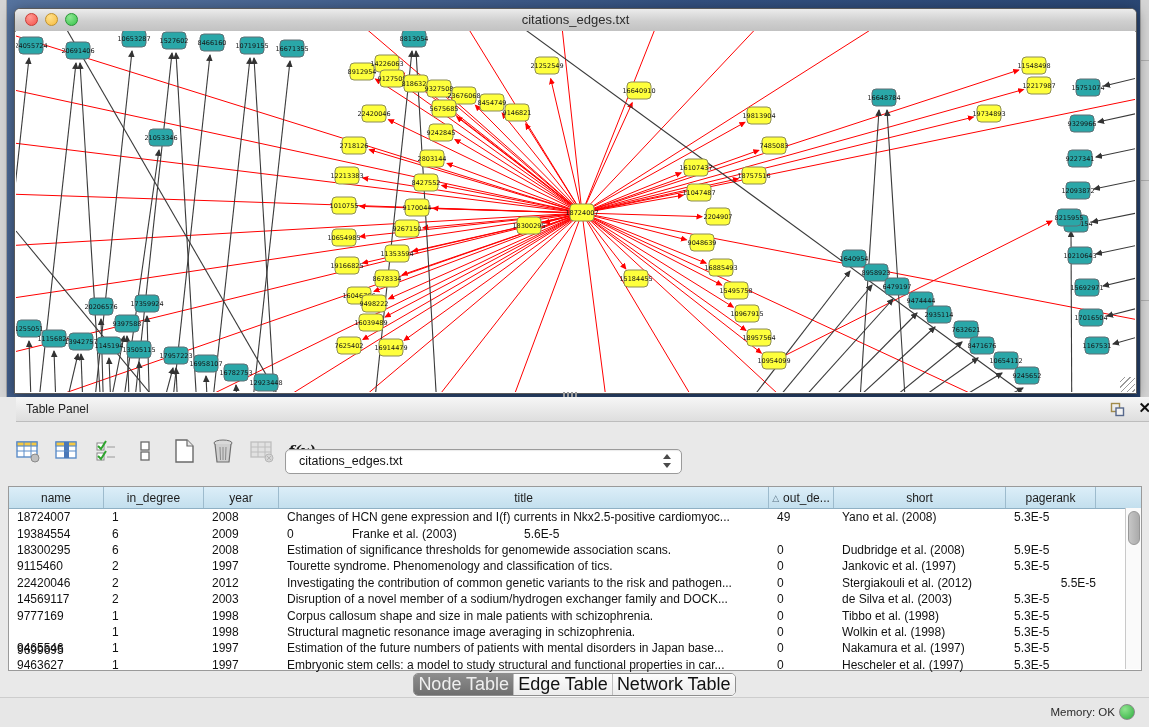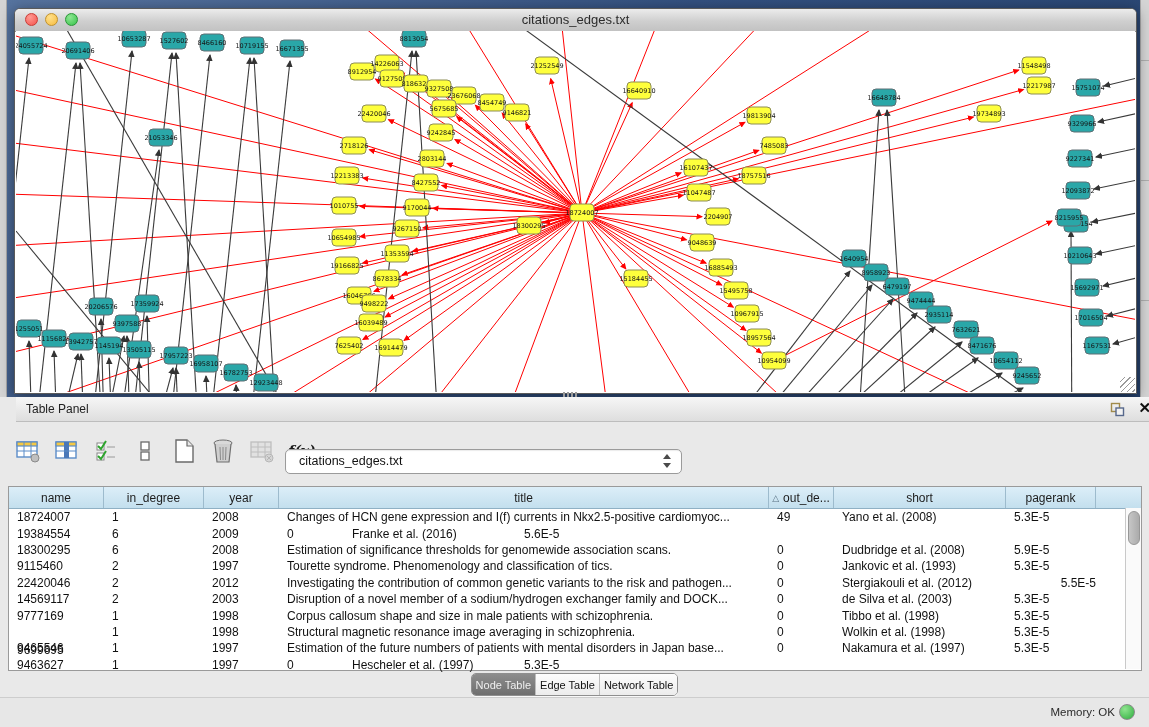--- a/index.html
+++ b/index.html
@@ -65,21 +65,21 @@
   .tr{display:flex;height:16.4px;align-items:center;}
   .td{box-sizing:border-box;font-size:12px;color:#111;overflow:hidden;white-space:nowrap;padding-left:8px;}
   #vscroll{position:absolute;right:0;top:21px;width:15px;height:161px;background:#fafafa;border-left:1px solid #c9c9c9;}
   #vthumb{position:absolute;left:2px;top:3px;width:10px;height:32px;border-radius:6px;
     background:linear-gradient(90deg,#c6c6c6,#ababab);border:1px solid #979797;}
 
   #tabs{position:absolute;left:0;top:276px;width:100%;height:23px;display:flex;justify-content:center;}
   #seg-group{display:flex;height:21px;border:1px solid #8f8f8f;border-radius:5px;overflow:hidden;background:#f6f6f6;
     box-shadow:0 1px 0 rgba(255,255,255,.7);}
   .seg{border:none;background:linear-gradient(#fdfdfd,#ececec);font-family:"Liberation Sans",sans-serif;
-    font-size:11px;color:#111;padding:0 4px;border-right:1px solid #bdbdbd;height:21px;}
+    font-size:18px;color:#111;padding:0 4px;border-right:1px solid #bdbdbd;height:21px;}
   .seg:last-child{border-right:none;}
   .seg.sel{background:linear-gradient(#8d8d8d,#6f6f6f);color:#efefef;}
 
   #statusbar{position:absolute;left:0;top:300px;width:100%;height:30px;background:#e7e7e7;border-top:1px solid #cdcdcd;}
   #memory{position:absolute;right:34px;top:8px;font-size:11.5px;color:#2a2a2a;}
   #mem-dot{position:absolute;right:14px;top:6px;width:14px;height:14px;border-radius:50%;
     background:radial-gradient(circle at 35% 30%,#8fe48f,#2fae3f);border:1px solid #8a8a8a;}
 </style>
 </head>
 <body>
@@ -714,39 +714,39 @@
             <div class="td" style="width: 490px;">Changes of HCN gene expression and I(f) currents in Nkx2.5-positive cardiomyoc...</div>
             <div class="td" style="width: 65px;">49</div>
             <div class="td" style="width: 172px;">Yano et al. (2008)</div>
             <div class="td" style="width: 90px;">5.3E-5</div>
           </div>
           <div class="tr">
             <div class="td" style="width: 95px;">19384554</div>
             <div class="td" style="width: 100px;">6</div>
             <div class="td" style="width: 75px;">2009</div>
             <div class="td" style="width: 65px;">0</div>
-            <div class="td" style="width: 172px;">Franke et al. (2016)</div>
+            <div class="td" style="width: 172px;">Franke et al. (2003)</div>
             <div class="td" style="width: 90px;">5.6E-5</div>
           </div>
           <div class="tr">
             <div class="td" style="width: 95px;">18300295</div>
             <div class="td" style="width: 100px;">6</div>
             <div class="td" style="width: 75px;">2008</div>
             <div class="td" style="width: 490px;">Estimation of significance thresholds for genomewide association scans.</div>
             <div class="td" style="width: 65px;">0</div>
             <div class="td" style="width: 172px;">Dudbridge et al. (2008)</div>
             <div class="td" style="width: 90px;">5.9E-5</div>
           </div>
           <div class="tr">
             <div class="td" style="width: 95px;">9115460</div>
             <div class="td" style="width: 100px;">2</div>
             <div class="td" style="width: 75px;">1997</div>
             <div class="td" style="width: 490px;">Tourette syndrome. Phenomenology and classification of tics.</div>
             <div class="td" style="width: 65px;">0</div>
-            <div class="td" style="width: 172px;">Jankovic et al. (1993)</div>
+            <div class="td" style="width: 172px;">Jankovic et al. (1997)</div>
             <div class="td" style="width: 90px;">5.3E-5</div>
           </div>
           <div class="tr">
             <div class="td" style="width: 95px;">22420046</div>
             <div class="td" style="width: 100px;">2</div>
             <div class="td" style="width: 75px;">2012</div>
             <div class="td" style="width: 490px;">Investigating the contribution of common genetic variants to the risk and pathogen...</div>
             <div class="td" style="width: 65px;">0</div>
             <div class="td" style="width: 172px;">Stergiakouli et al. (2012)</div>
             <div class="td" style="width: 90px; text-align: right;">5.5E-5</div>
@@ -784,20 +784,21 @@
             <div class="td" style="width: 75px;">1997</div>
             <div class="td" style="width: 490px;">Estimation of the future numbers of patients with mental disorders in Japan base...</div>
             <div class="td" style="width: 65px;">0</div>
             <div class="td" style="width: 172px;">Nakamura et al. (1997)</div>
             <div class="td" style="width: 90px;">5.3E-5</div>
           </div>
           <div class="tr">
             <div class="td" style="width: 95px;">9463627</div>
             <div class="td" style="width: 100px;">1</div>
             <div class="td" style="width: 75px;">1997</div>
+            <div class="td" style="width: 490px;">Embryonic stem cells: a model to study structural and functional properties in car...</div>
             <div class="td" style="width: 65px;">0</div>
             <div class="td" style="width: 172px;">Hescheler et al. (1997)</div>
             <div class="td" style="width: 90px;">5.3E-5</div>
           </div>
         </div>
       <div id="vscroll">
         <div id="vthumb"></div>
       </div>
     </div>
 

